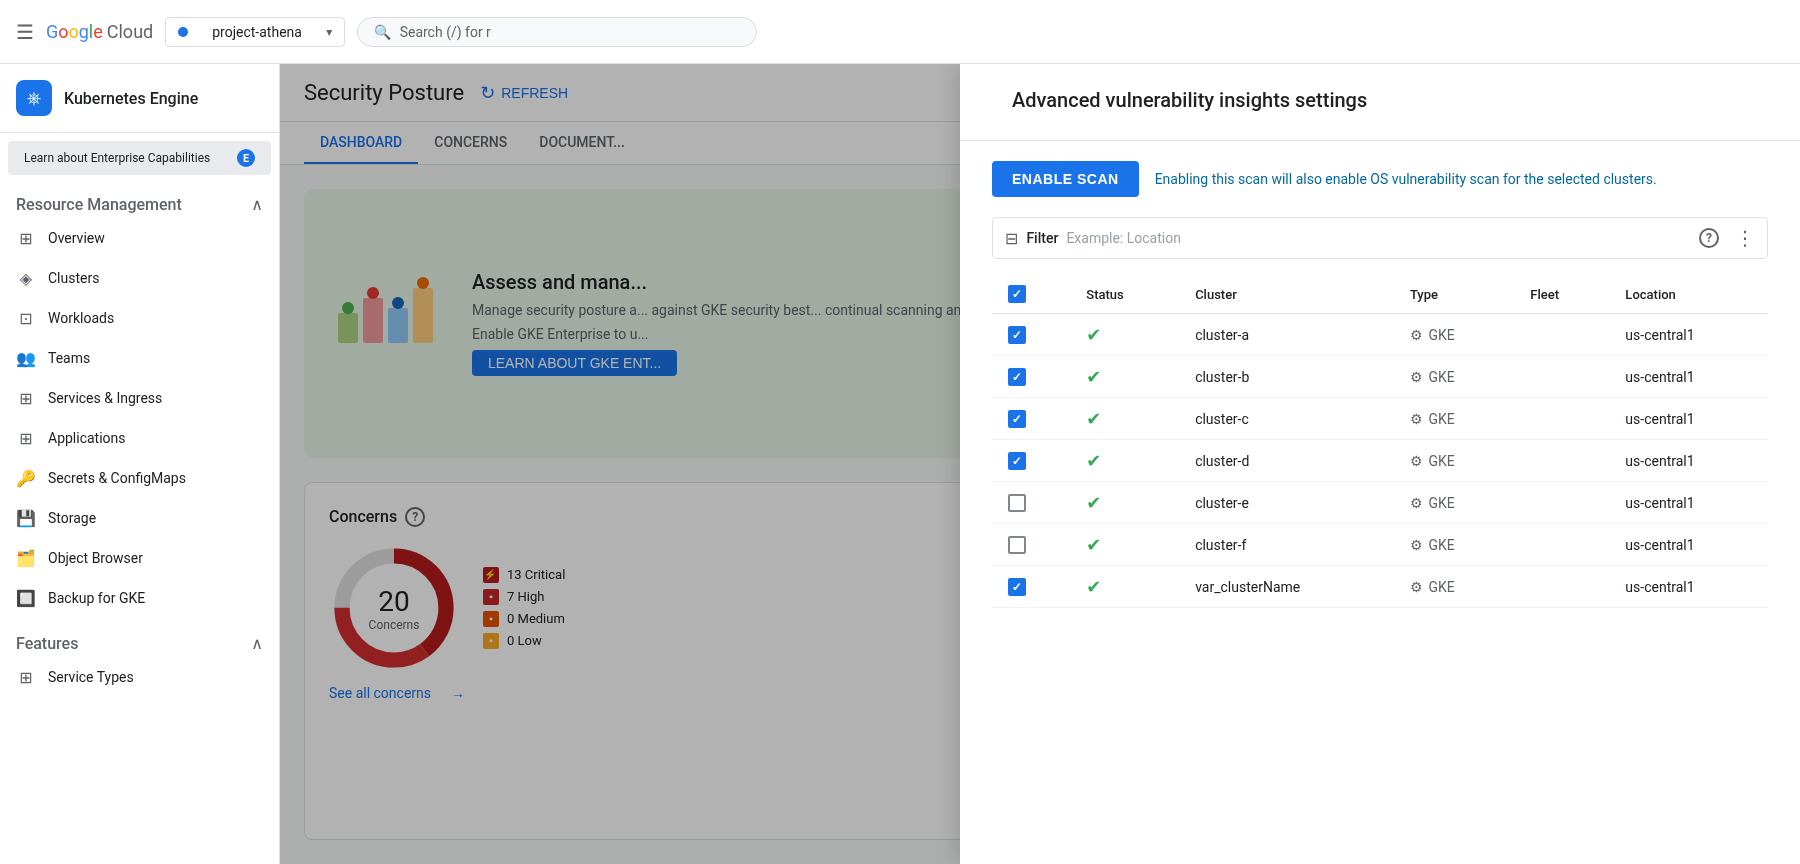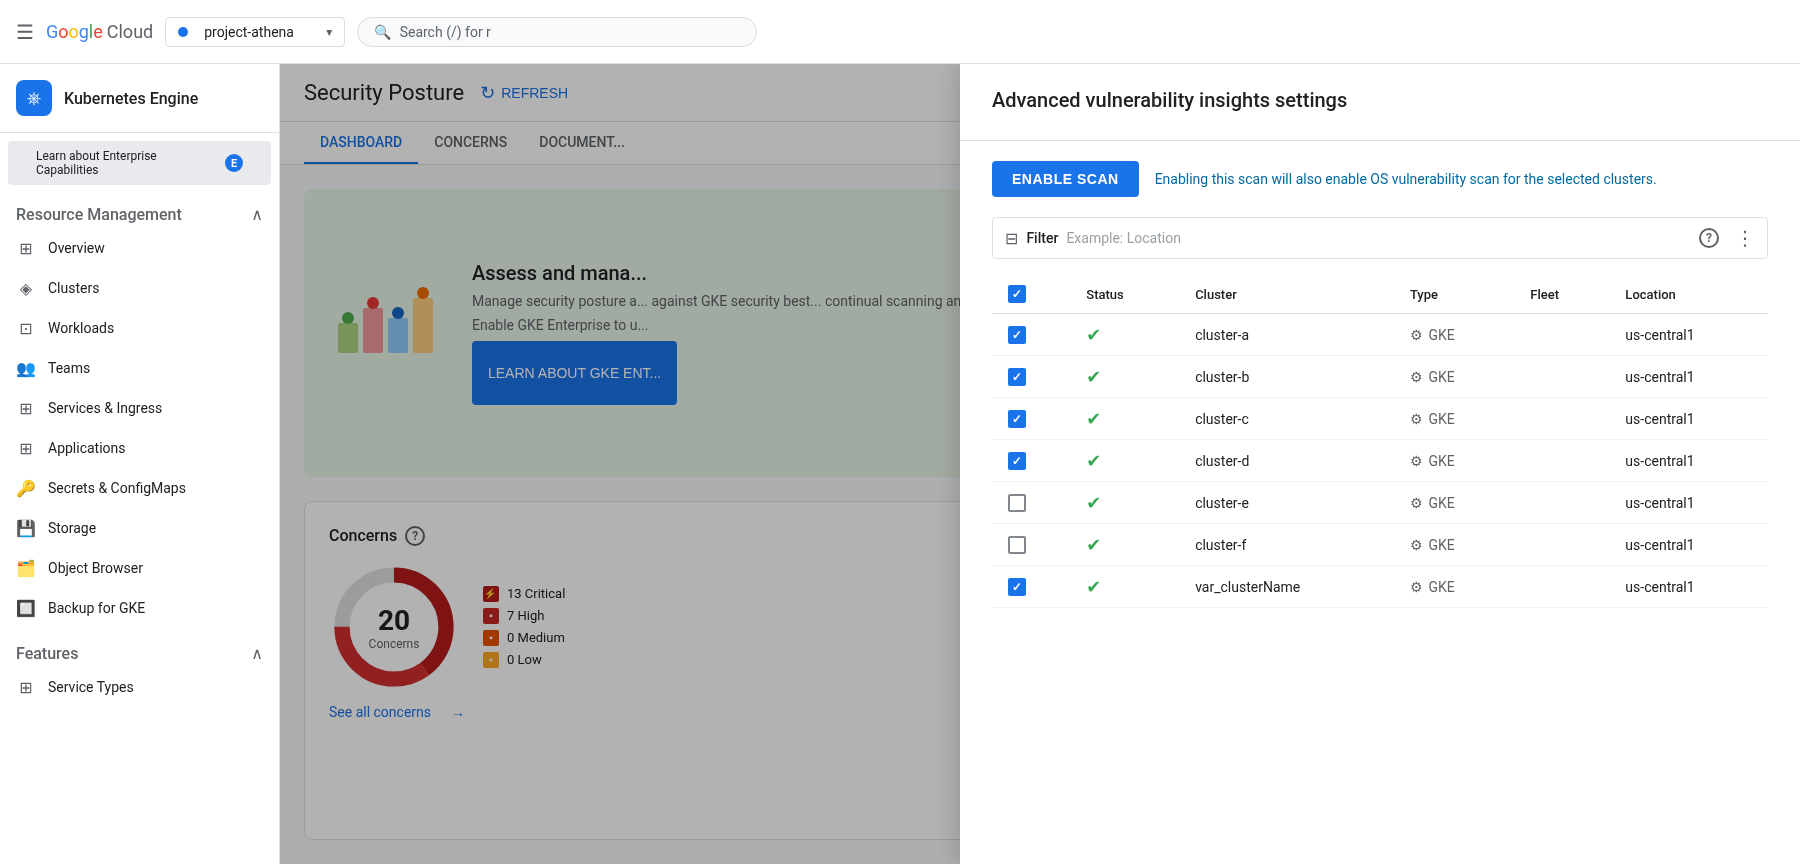--- a/index.html
+++ b/index.html
@@ -7,36 +7,36 @@
 
     
     .topbar { display: flex; align-items: center; height: 64px; background: #fff; border-bottom: 1px solid #e0e0e0; padding: 0 16px; gap: 12px; z-index: 10; }
     .hamburger { font-size: 20px; cursor: pointer; color: #5f6368; }
     .google-logo { display: flex; align-items: center; gap: 4px; font-size: 18px; font-weight: 400; }
     .g-blue { color: #4285f4; }
     .g-red { color: #ea4335; }
     .g-yellow { color: #fbbc04; }
     .g-green { color: #34a853; }
     .logo-cloud { color: #5f6368; font-size: 18px; }
-    .project-select { display: flex; align-items: center; border: 1px solid #dadce0; border-radius: 4px; padding: 6px 12px; gap: 16px; cursor: pointer; background: #fff; min-width: 180px; }
+    .project-select { display: flex; align-items: center; border: 1px solid #dadce0; border-radius: 4px; padding: 6px 12px; gap: 24px; cursor: pointer; background: #fff; min-width: 180px; }
     .project-dot { width: 10px; height: 10px; border-radius: 50%; background: #1a73e8; }
     .project-name { font-size: 14px; color: #202124; flex: 1; }
     .project-chevron { color: #5f6368; font-size: 12px; }
     .search-box { display: flex; align-items: center; border: 1px solid #dadce0; border-radius: 24px; padding: 6px 16px; gap: 8px; background: #f8f9fa; flex: 1; max-width: 400px; cursor: text; }
     .search-box span { color: #5f6368; font-size: 14px; }
 
     
     .main-layout { display: flex; flex: 1; overflow: hidden; position: relative; }
 
     
     .sidebar { width: 280px; background: #fff; border-right: 1px solid #e0e0e0; overflow-y: auto; flex-shrink: 0; }
     .sidebar-header { padding: 16px; display: flex; align-items: center; gap: 12px; border-bottom: 1px solid #e0e0e0; }
     .k8s-icon { width: 36px; height: 36px; background: #1a73e8; border-radius: 8px; display: flex; align-items: center; justify-content: center; color: white; font-size: 18px; }
     .sidebar-title { font-size: 16px; font-weight: 500; color: #202124; }
-    .enterprise-banner { background: #e8eaed; margin: 8px; border-radius: 4px; padding: 8px 28px; display: flex; align-items: center; gap: 8px; cursor: pointer; }
+    .enterprise-banner { background: #e8eaed; margin: 8px; border-radius: 4px; padding: 8px 16px; display: flex; align-items: center; gap: 8px; cursor: pointer; }
     .enterprise-label { font-size: 12px; color: #202124; flex: 1; }
     .enterprise-badge { background: #1a73e8; color: white; border-radius: 50%; width: 18px; height: 18px; display: flex; align-items: center; justify-content: center; font-size: 11px; font-weight: 600; }
     .sidebar-section { padding: 4px 0; }
     .sidebar-section-label { font-size: 16px; color: #5f6368; padding: 8px 16px 4px; font-weight: 500; display: flex; align-items: flex-end; justify-content: space-between; }
     .sidebar-item { display: flex; align-items: center; gap: 12px; padding: 10px 16px; cursor: pointer; color: #202124; font-size: 14px; }
     .sidebar-icon { width: 20px; height: 20px; display: flex; align-items: center; justify-content: center; color: #5f6368; font-size: 16px; }
 
     
     .content-area { flex: 1; overflow: hidden; display: flex; flex-direction: column; position: relative; }
     .content-header { display: flex; align-items: center; padding: 16px 24px; background: #fff; border-bottom: 1px solid #e0e0e0; gap: 16px; }
@@ -50,43 +50,43 @@
 
     
     .dashboard-content { padding: 24px; flex: 1; overflow-y: auto; display: grid; grid-template-columns: 1fr 1fr; gap: 24px; }
     
     
     .promo-card { grid-column: 1 / -1; background: #e8f5e9; border-radius: 8px; padding: 24px; display: flex; align-items: center; gap: 24px; }
     .promo-image { width: 120px; height: 100px; }
     .promo-text { flex: 1; }
     .promo-title { font-size: 20px; font-weight: 500; margin-bottom: 8px; }
     .promo-desc { font-size: 14px; color: #5f6368; margin-bottom: 8px; }
-    .promo-btn { background: #1a73e8; color: white; border: none; border-radius: 4px; padding: 24px 16px; cursor: pointer; font-size: 14px; font-weight: 500; }
+    .promo-btn { background: #1a73e8; color: white; border: none; border-radius: 4px; padding: 5px 16px; cursor: pointer; font-size: 14px; font-weight: 500; }
 
     
     .concerns-card { background: #fff; border-radius: 8px; border: 1px solid #e0e0e0; padding: 24px; }
     .card-title { font-size: 16px; font-weight: 500; margin-bottom: 16px; display: flex; align-items: center; gap: 8px; }
     .donut-container { display: flex; align-items: center; gap: 24px; }
     .donut-chart { position: relative; width: 130px; height: 130px; }
     .donut-svg { width: 130px; height: 130px; }
     .donut-center { position: absolute; top: 50%; left: 50%; transform: translate(-50%, -50%); text-align: center; }
-    .donut-number { font-size: 28px; font-weight: 700; color: #202124; }
+    .donut-number { font-size: 28px; font-weight: 400; color: #202124; }
     .donut-label { font-size: 12px; color: #5f6368; }
     .legend { display: flex; flex-direction: column; gap: 6px; }
     .legend-item { display: flex; align-items: center; gap: 8px; font-size: 13px; }
     .legend-icon { width: 16px; height: 16px; border-radius: 2px; display: flex; align-items: center; justify-content: center; color: white; font-size: 10px; font-weight: 700; }
     .see-all { color: #1a73e8; cursor: pointer; font-size: 14px; display: flex; align-items: center; gap: 20px; margin-top: 12px; }
 
     
     .overlay { position: absolute; top: 0; left: 0; right: 0; bottom: 0; background: rgba(0,0,0,0.3); z-index: 100; }
     
     
     .dialog { position: absolute; top: 0; right: 0; width: 840px; height: 100%; background: #fff; z-index: 200; box-shadow: -4px 0 20px rgba(0,0,0,0.15); display: flex; flex-direction: column; overflow: hidden; }
     .dialog-header { padding: 24px 32px 16px; border-bottom: 1px solid #e0e0e0; }
-    .dialog-title { font-size: 20px; font-weight: 500; color: #202124; margin-bottom: 12px; }
+    .dialog-title { font-size: 20px; font-weight: 500; color: #202124; margin-bottom: 12px; margin-left: 20px; }
     .dialog-desc { font-size: 14px; color: #5f6368; line-height: 1.5; }
     
     
     .dialog-tabs { display: flex; padding: 0 32px; border-bottom: 1px solid #e0e0e0; }
     .dialog-tab { padding: 12px 16px; font-size: 13px; font-weight: 500; color: #5f6368; cursor: pointer; border-bottom: 2px solid transparent; letter-spacing: 0.5px; }
     .dialog-tab.active { color: #1a73e8; border-bottom-color: #1a73e8; }
     
     
     .dialog-body { padding: 20px 32px; flex: 1; overflow-y: auto; }
     .enable-row { display: flex; align-items: center; gap: 16px; margin-bottom: 20px; }

